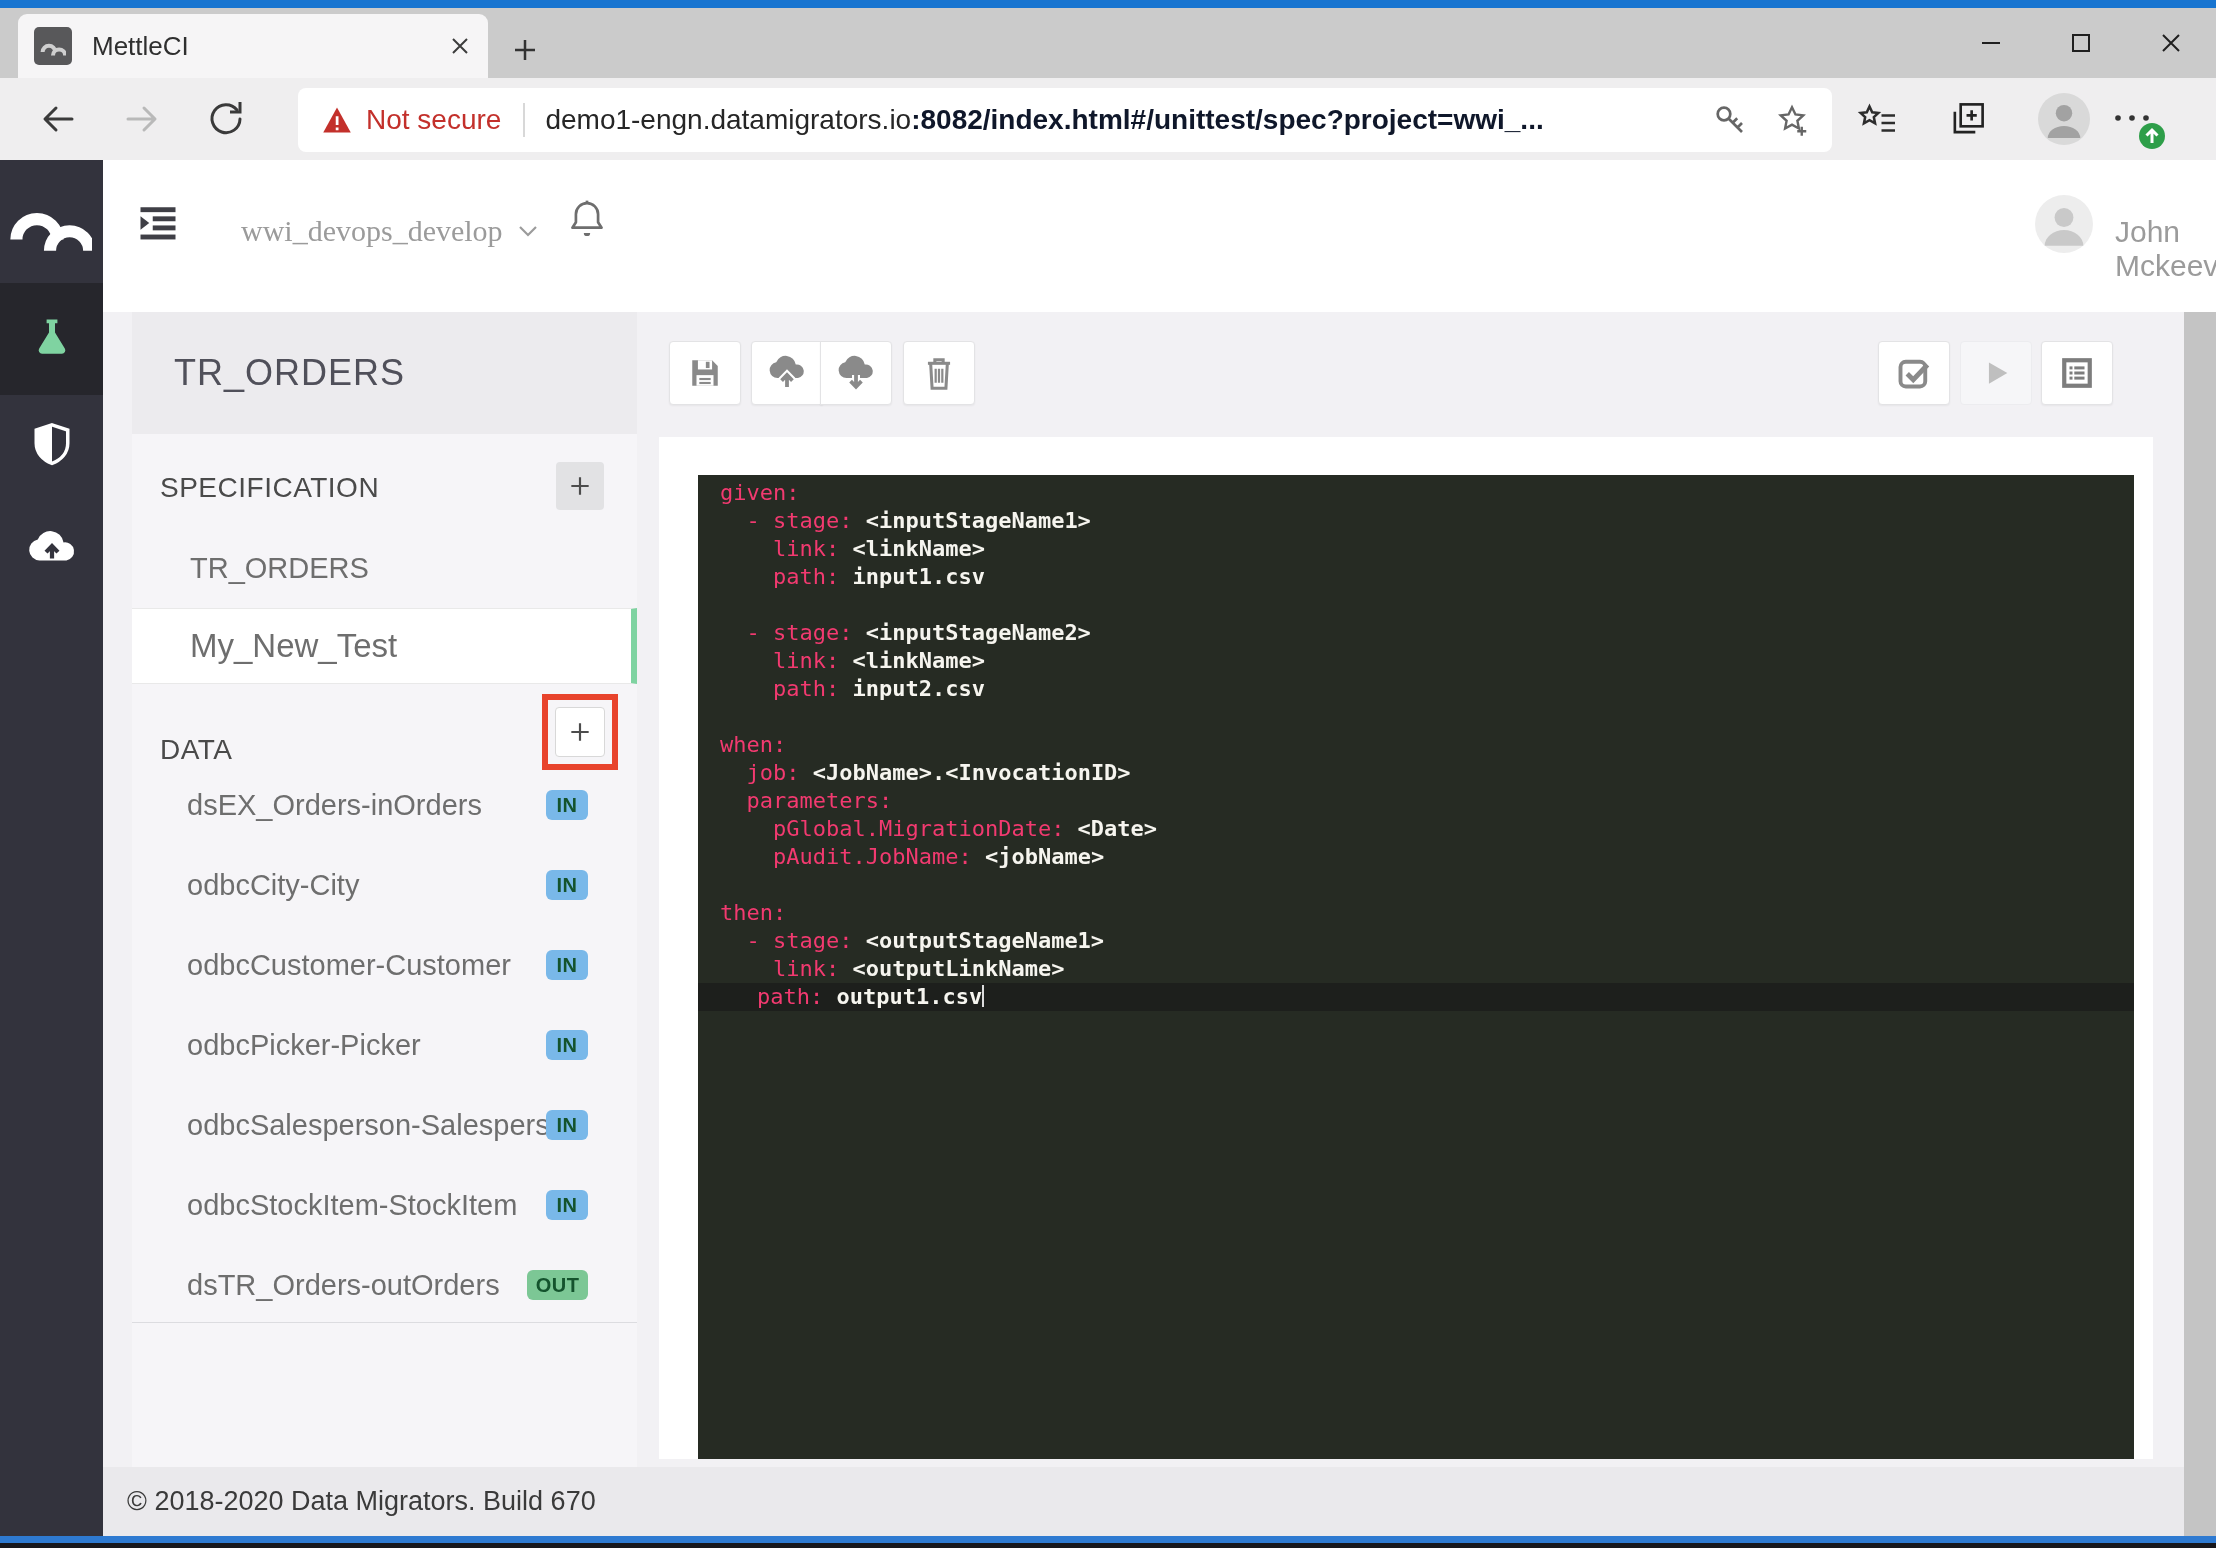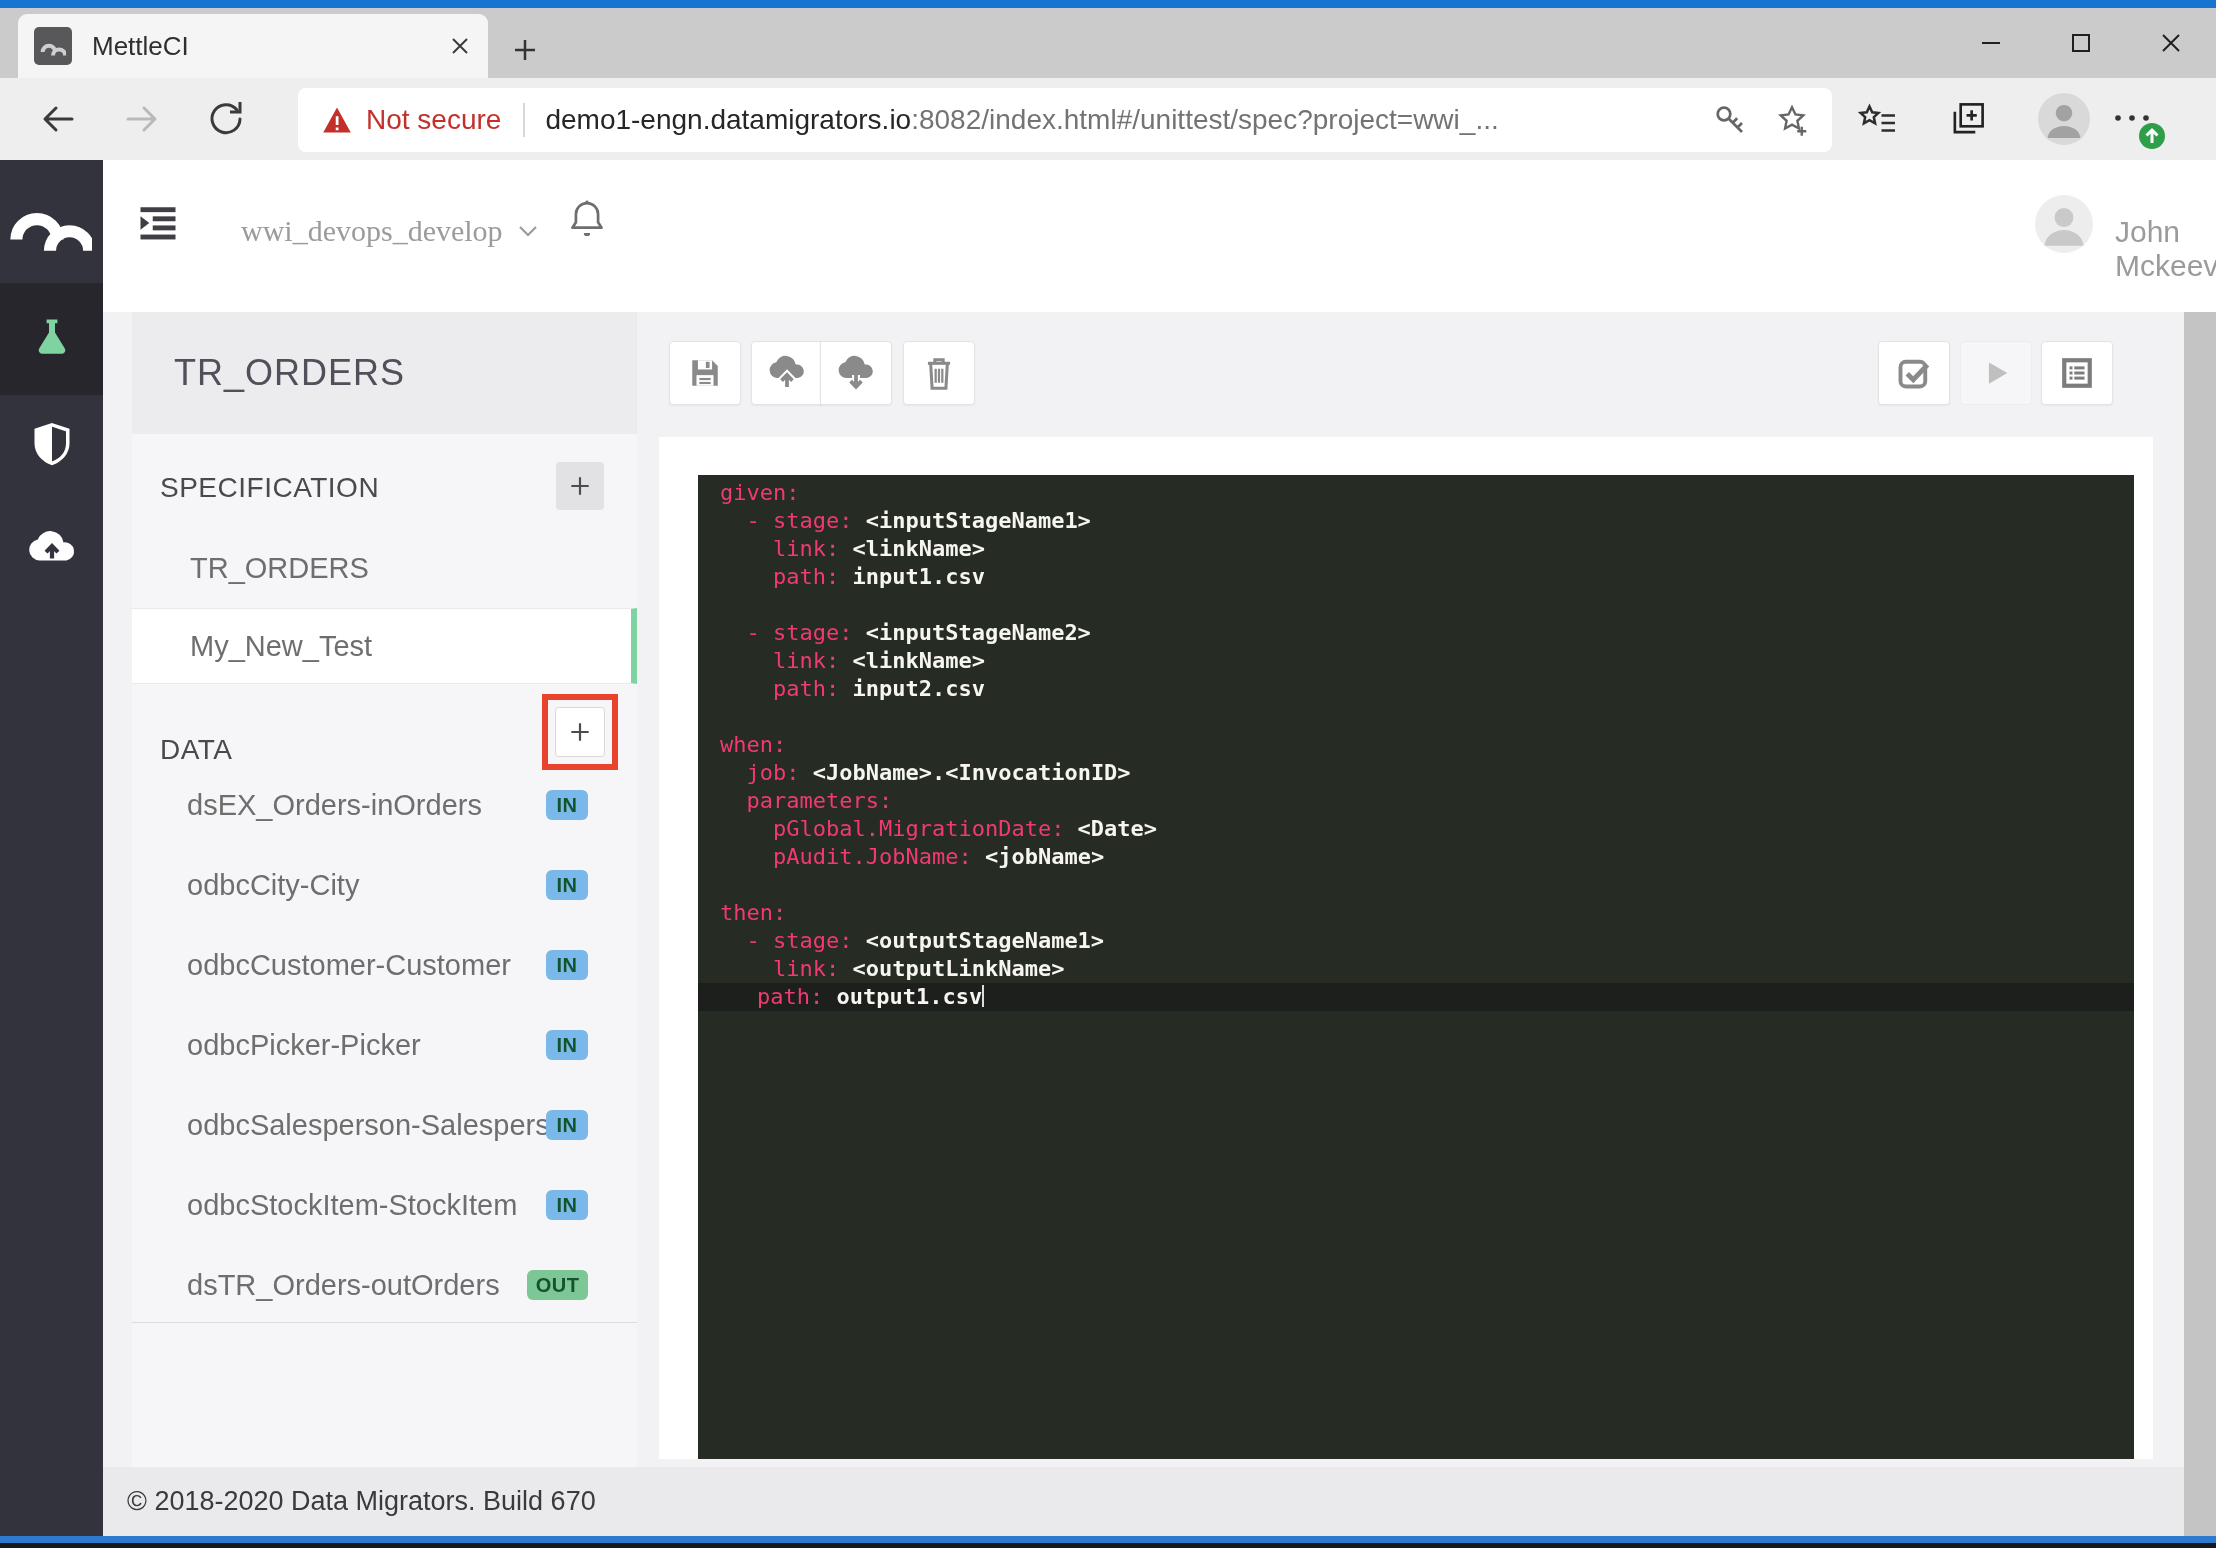--- a/index.html
+++ b/index.html
@@ -21,21 +21,21 @@
   .winctl{right:0;top:0;height:70px;display:flex;}
   .winbtn{width:90px;height:70px;display:flex;align-items:center;justify-content:center;}
 
   .navbar{left:0;top:78px;width:2216px;height:82px;background:#efeeef;}
   .urlfield{left:298px;top:10px;width:1534px;height:64px;background:#fff;border-radius:8px;
             display:flex;align-items:center;}
   .notsecure{font-size:28px;color:#c3302b;margin-left:14px;}
   .urlsep{width:2px;height:34px;background:#d8d8d8;margin-left:22px;}
   .urltext{font-size:28px;margin-left:20px;white-space:nowrap;}
   .urlhost{color:#262626;}
-  .urlpath{color:#737373;}
+  .urlpath{color:#0f172a;font-weight:bold;}
   .urlspacer{flex:1;}
 
   
   .sidebar{left:0;top:160px;width:103px;height:1376px;background:#33333d;}
   .side-tile{position:absolute;left:0;width:103px;display:flex;align-items:center;justify-content:center;}
   .tile-active{top:123px;height:112px;background:#26262c;}
   .appbar{left:103px;top:160px;width:2113px;height:152px;background:#ffffff;}
   .project{position:absolute;left:138px;top:54px;font-size:30px;color:#9b9b9b;display:flex;align-items:center;gap:14px;font-family:Liberation Serif, serif;}
   .username{position:absolute;left:2012px;top:55px;font-size:30px;color:#9b9b9b;}
 
@@ -47,21 +47,21 @@
   .sec-label{position:absolute;left:28px;font-size:28px;color:#4a4a4a;letter-spacing:0.5px;}
   .plusbtn{position:absolute;width:48px;height:48px;border-radius:4px;background:#e2e2e4;
            display:flex;align-items:center;justify-content:center;}
   .plusbtn.white{background:#fff;border:1px solid #d8d8d8;}
   .redbox{position:absolute;left:410px;top:382px;width:64px;height:64px;border:6px solid #e8432c;
           display:flex;align-items:center;justify-content:center;}
   .pitem{position:absolute;left:58px;font-size:29px;color:#6e6e6e;}
   .selrow{position:absolute;left:0;top:296px;width:499px;height:74px;background:#fff;
           border-top:1px solid #e9e9e9;border-bottom:1px solid #e9e9e9;border-right:6px solid #7fd3a1;
           display:flex;align-items:center;}
-  .selrow span{margin-left:58px;font-size:29px;color:#6e6e6e;}
+  .selrow span{margin-left:58px;font-size:33px;color:#6e6e6e;}
   .ditem{position:absolute;left:0;width:505px;height:80px;}
   .ditem .lbl{position:absolute;left:55px;top:50%;transform:translateY(-50%);font-size:29px;color:#6e6e6e;white-space:nowrap;}
   .badge{position:absolute;left:414px;top:25px;width:42px;height:30px;border-radius:6px;background:#79b8e9;
          color:#14532d;font-size:20px;font-weight:bold;display:flex;align-items:center;justify-content:center;
          letter-spacing:0.5px;}
   .badge.out{left:395px;width:61px;background:#7cc795;}
   .divider{position:absolute;left:0;top:1010px;width:505px;height:1px;background:#dcdce0;}
 
   
   .toolbtn{position:absolute;width:70px;height:62px;background:#fff;border:1px solid #e3e3e5;

